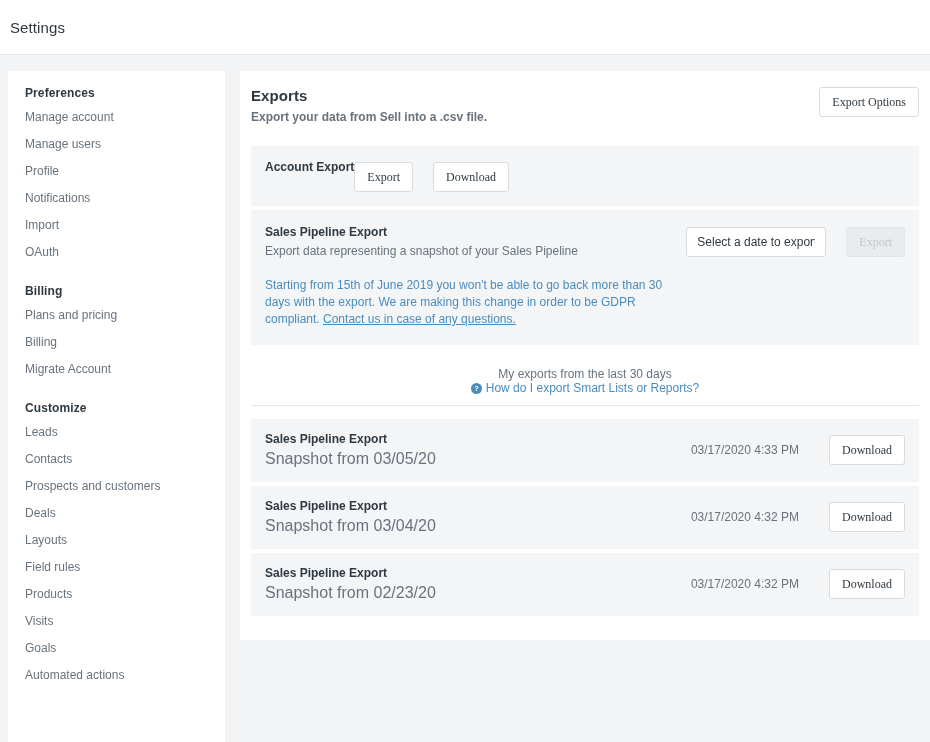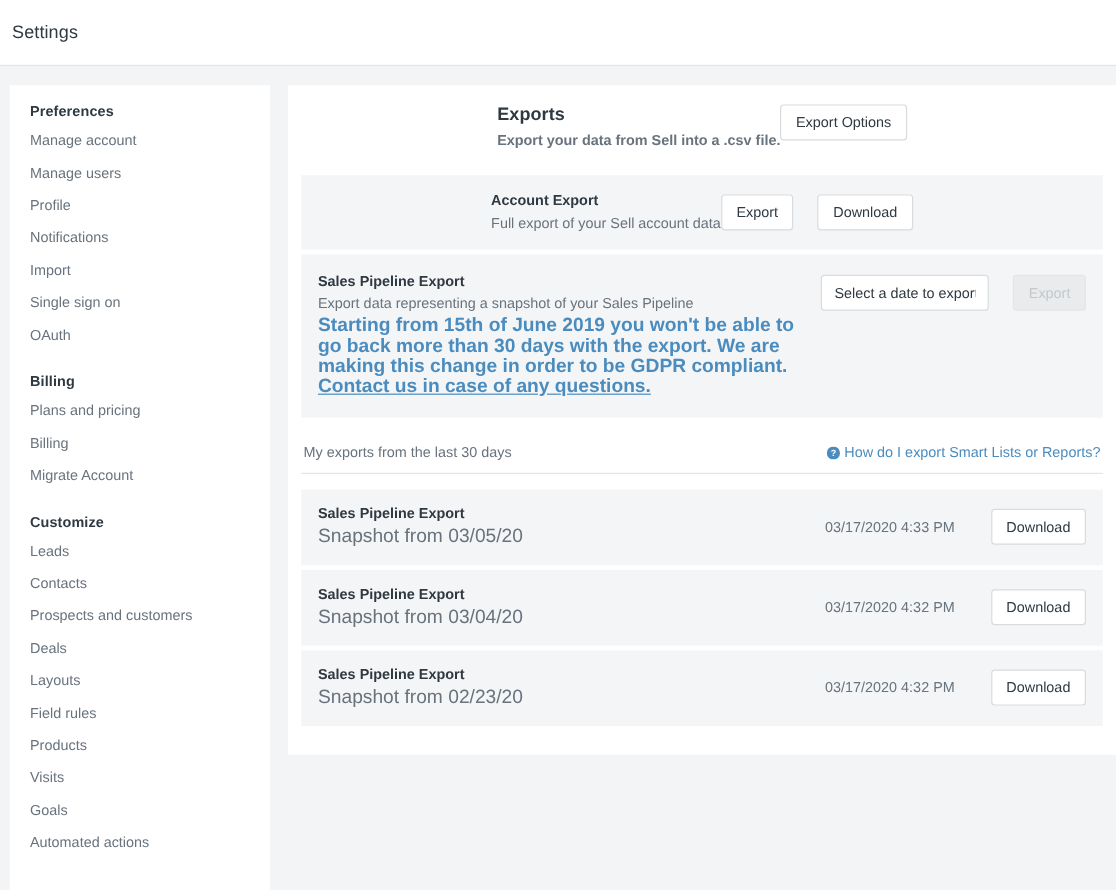--- a/index.html
+++ b/index.html
@@ -83,39 +83,39 @@
   }
   .main-card {
     background: #ffffff;
     padding: 16px 11px 20px 11px;
     box-sizing: border-box;
     width: 690px;
   }
 
   .main-head {
     display: flex;
-    justify-content: center;
+    justify-content: space-between;
     align-items: flex-start;
     padding: 0 0 22px 0;
   }
   .main-title {
     font-size: 15px;
     font-weight: bold;
     color: #2f3941;
     margin: 0 0 6px 0;
     letter-spacing: 0.1px;
   }
   .main-sub {
     font-size: 12px;
     color: #68737d;
     font-weight: bold;
   }
 
   .btn {
-    font-family: Liberation Sans, sans-serif;
+    font-family: Liberation Serif, serif;
     font-size: 12px;
     color: #2f3941;
     background: #ffffff;
     border: 1px solid #d8dcde;
     border-radius: 3px;
     padding: 7px 12px;
     cursor: pointer;
     white-space: nowrap;
     line-height: 14px;
   }
@@ -125,46 +125,45 @@
     border-color: #e3e5e8;
     cursor: default;
   }
 
   
   .panel {
     background: #f4f5f7;
     padding: 14px 14px 14px 14px;
     box-sizing: border-box;
     display: flex;
-    justify-content: center;
+    justify-content: flex-start;
     align-items: flex-start;
     margin-bottom: 4px;
   }
   .panel.pipeline {
     padding-top: 15px;
     padding-bottom: 17px;
   }
   .panel-title {
     font-size: 12px;
     font-weight: bold;
     color: #2f3941;
     margin-bottom: 4px;
   }
   .panel-desc {
     font-size: 12px;
     color: #68737d;
     line-height: 16px;
   }
   .panel-note {
-    font-size: 16px;
+    font-size: 12px;
     color: #4b8cbe;
     line-height: 17px;
-    margin-top: 2px;
+    margin-top: 18px;
     max-width: 430px;
-    font-weight: bold;
   }
   .panel-note a {
     color: #4b8cbe;
     text-decoration: underline;
   }
   .panel-actions {
     display: flex;
     gap: 20px;
     align-items: center;
     padding-top: 2px;
@@ -187,20 +186,21 @@
   .date-input::placeholder { color: #2f3941; opacity: 1; }
 
   
   .list-head {
     display: flex;
     justify-content: space-between;
     align-items: center;
     padding: 18px 2px 10px 2px;
     border-bottom: 1px solid #e3e5e8;
     margin-bottom: 13px;
+    flex-direction: column;
   }
   .list-head-label {
     font-size: 12px;
     color: #68737d;
   }
   .help-link {
     display: flex;
     align-items: center;
     gap: 4px;
     font-size: 12px;
@@ -256,21 +256,20 @@
 <div class="page">
 
   <nav class="sidebar" id="sidebar">
       <div class="nav-group preferences">
         <div class="nav-group-title">Preferences</div>
         <div class="nav-item">Manage account</div>
         <div class="nav-item">Manage users</div>
         <div class="nav-item">Profile</div>
         <div class="nav-item">Notifications</div>
         <div class="nav-item">Import</div>
-        <div class="nav-item">Single sign on</div>
         <div class="nav-item">OAuth</div>
       </div>
       <div class="nav-group upgrade">
         <div class="nav-group-title">Billing</div>
         <div class="nav-item">Plans and pricing</div>
         <div class="nav-item">Billing</div>
         <div class="nav-item">Migrate Account</div>
       </div>
       <div class="nav-group customize">
         <div class="nav-group-title">Customize</div>
@@ -294,21 +293,20 @@
         <div>
           <div class="main-title">Exports</div>
           <div class="main-sub">Export your data from Sell into a .csv file.</div>
         </div>
         <button class="btn">Export Options</button>
       </div>
 
       <div class="panel">
         <div>
           <div class="panel-title">Account Export</div>
-          <div class="panel-desc">Full export of your Sell account data</div>
         </div>
         <div class="panel-actions">
           <button class="btn">Export</button>
           <button class="btn">Download</button>
         </div>
       </div>
 
       <div class="panel pipeline">
         <div>
           <div class="panel-title">Sales Pipeline Export</div>

